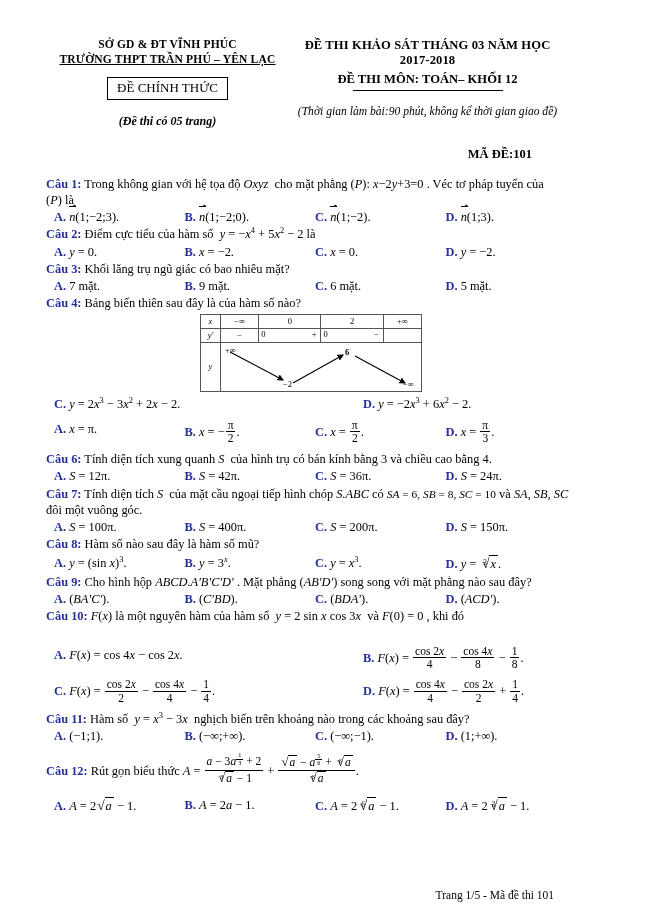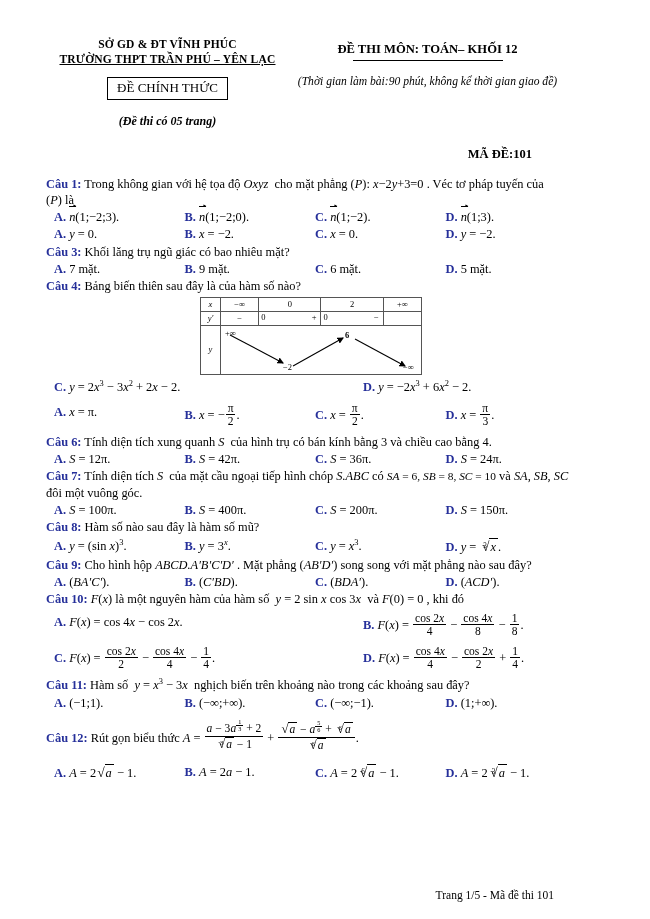--- a/index.html
+++ b/index.html
@@ -260,20 +260,21 @@
 <div class="page">
 
   <div class="header">
     <div class="hdr-left">
       <div class="school-line1">SỞ GD &amp; ĐT VĨNH PHÚC</div>
       <div class="school-line2">TRƯỜNG THPT TRẦN PHÚ – YÊN  LẠC</div>
       <div class="official-box">ĐỀ CHÍNH THỨC</div>
       <div class="pages-note">(Đề thi có 05 trang)</div>
     </div>
     <div class="hdr-right">
+      <div class="exam-title1">ĐỀ THI KHẢO SÁT THÁNG 03 NĂM HỌC 2017-2018</div>
       <div class="exam-title2">ĐỀ THI MÔN: TOÁN– KHỐI 12</div>
       <div class="title-rule"></div>
       <div class="time-note">(Thời gian làm bài:90 phút, không kể thời gian giao đề)</div>
     </div>
   </div>
 
   <div class="code-line">MÃ ĐỀ:101</div>
 
   <div class="content">
 
@@ -285,20 +286,24 @@
       </div>
       <div class="opts cols4">
         <div class="opt"><span class="ol">A.</span> <span class="vec">n</span>(1;−2;3).</div>
         <div class="opt"><span class="ol">B.</span> <span class="vec">n</span>(1;−2;0).</div>
         <div class="opt"><span class="ol">C.</span> <span class="vec">n</span>(1;−2).</div>
         <div class="opt"><span class="ol">D.</span> <span class="vec">n</span>(1;3).</div>
       </div>
     </div>
 
     <div class="q">
+      <div class="qstem">
+        <span class="qlabel">Câu 2:</span>
+        Điểm cực tiểu của hàm số&nbsp; <span class="mi">y</span> = −<span class="mi">x</span><sup>4</sup> + 5<span class="mi">x</span><sup>2</sup> − 2 là
+      </div>
       <div class="opts cols4">
         <div class="opt"><span class="ol">A.</span> <span class="mi">y</span> = 0.</div>
         <div class="opt"><span class="ol">B.</span> <span class="mi">x</span> = −2.</div>
         <div class="opt"><span class="ol">C.</span> <span class="mi">x</span> = 0.</div>
         <div class="opt"><span class="ol">D.</span> <span class="mi">y</span> = −2.</div>
       </div>
     </div>
 
     <div class="q">
       <div class="qstem">
@@ -437,21 +442,21 @@
         <div class="opt"><span class="ol">C.</span> (<span class="mi">BDA′</span>).</div>
         <div class="opt"><span class="ol">D.</span> (<span class="mi">ACD′</span>).</div>
       </div>
     </div>
 
     <div class="q">
       <div class="qstem">
         <span class="qlabel">Câu 10:</span>
         <span class="mi">F</span>(<span class="mi">x</span>) là một nguyên hàm của hàm số&nbsp; <span class="mi">y</span> = 2 sin <span class="mi">x</span> cos 3<span class="mi">x</span>&nbsp; và <span class="mi">F</span>(0) = 0 , khi đó
       </div>
-      <div class="opts cols2" style="margin-top:7px">
+      <div class="opts cols2" style="margin-top:23px">
         <div class="opt"><span class="ol">A.</span> <span class="mi">F</span>(<span class="mi">x</span>) = cos 4<span class="mi">x</span> − cos 2<span class="mi">x</span>.</div>
         <div class="opt second"><span class="ol">B.</span> <span class="mi">F</span>(<span class="mi">x</span>) = <span class="frac"><span class="num">cos 2<span class="mi">x</span></span><span class="den">4</span></span> − <span class="frac"><span class="num">cos 4<span class="mi">x</span></span><span class="den">8</span></span> − <span class="frac"><span class="num">1</span><span class="den">8</span></span>.</div>
       </div>
       <div class="opts cols2" style="margin-top:8px">
         <div class="opt"><span class="ol">C.</span> <span class="mi">F</span>(<span class="mi">x</span>) = <span class="frac"><span class="num">cos 2<span class="mi">x</span></span><span class="den">2</span></span> − <span class="frac"><span class="num">cos 4<span class="mi">x</span></span><span class="den">4</span></span> − <span class="frac"><span class="num">1</span><span class="den">4</span></span>.</div>
         <div class="opt second"><span class="ol">D.</span> <span class="mi">F</span>(<span class="mi">x</span>) = <span class="frac"><span class="num">cos 4<span class="mi">x</span></span><span class="den">4</span></span> − <span class="frac"><span class="num">cos 2<span class="mi">x</span></span><span class="den">2</span></span> + <span class="frac"><span class="num">1</span><span class="den">4</span></span>.</div>
       </div>
     </div>
 
     <div class="spacer-sm"></div>

